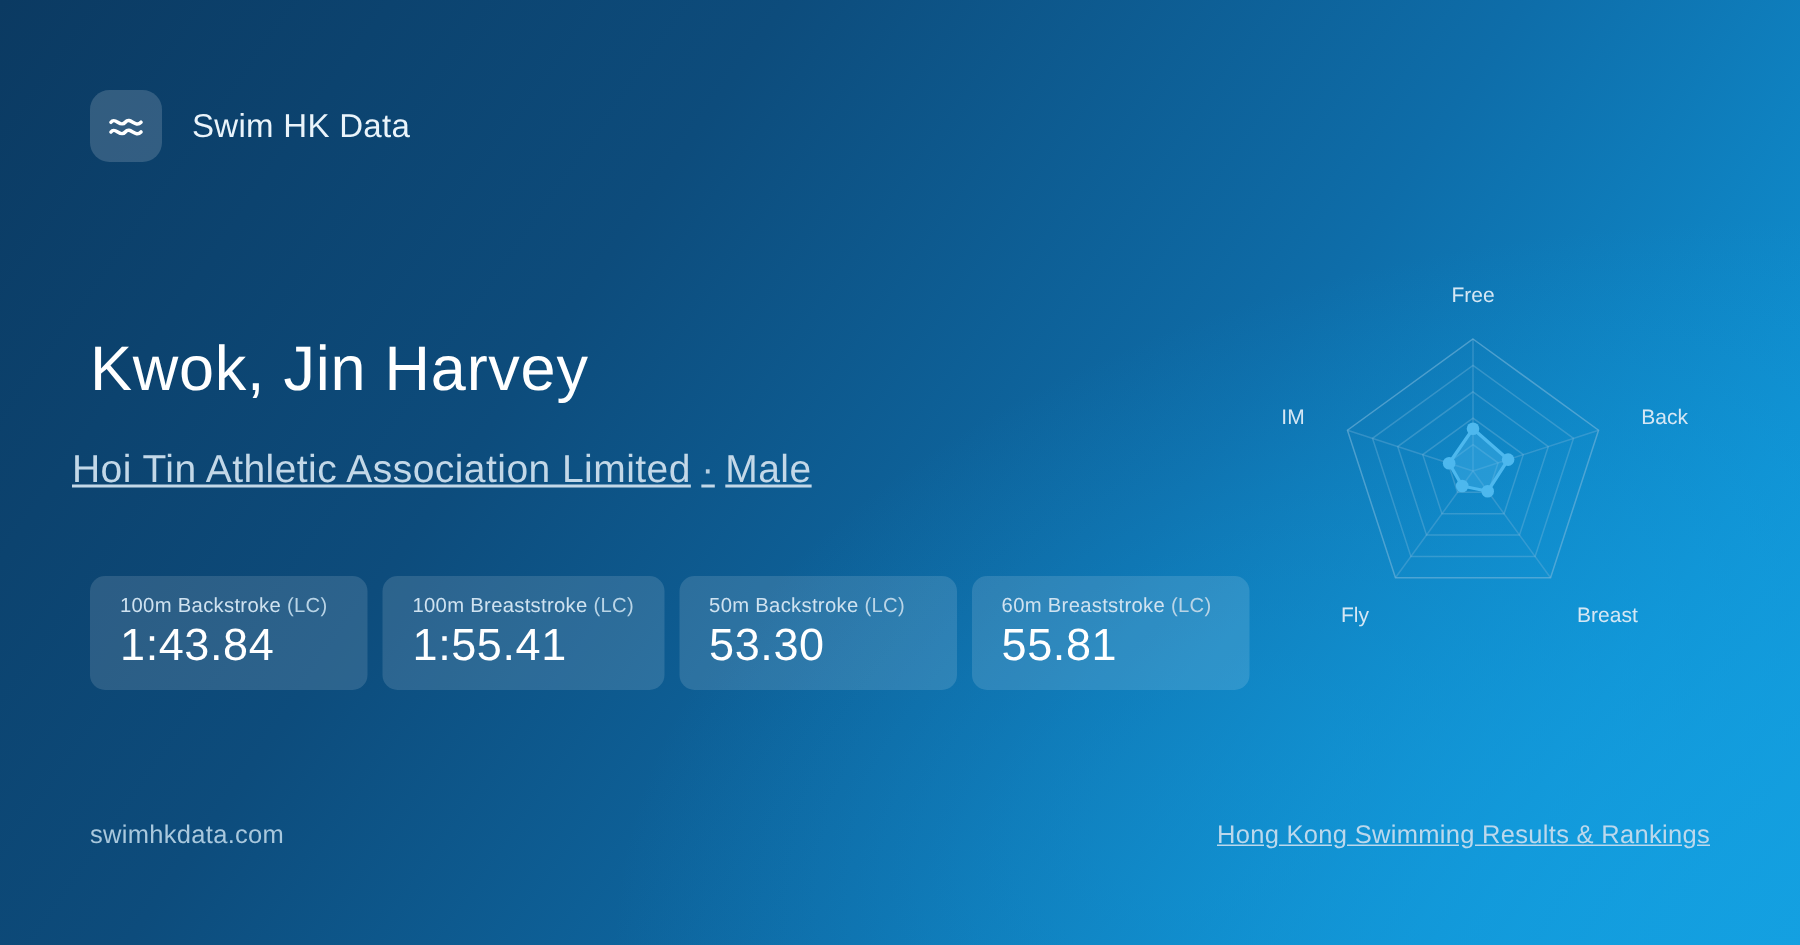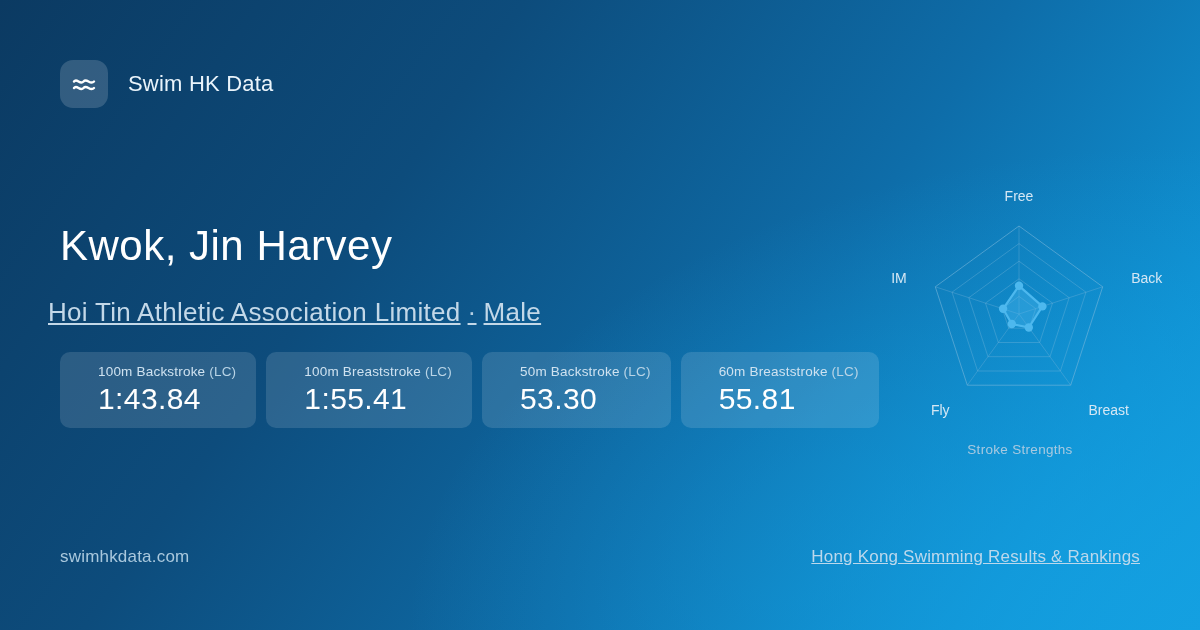--- a/index.html
+++ b/index.html
@@ -30,27 +30,28 @@
   .athlete-meta {
     position:absolute; left:48px; top:297px;
     color:#c3d8e8; font-size:26px; font-weight:400; letter-spacing:0.3px; white-space:nowrap;text-decoration:underline;
   }
   .meta-dot { padding:0 7px; color:#b4cee1; }
 
   .cards { position:absolute; left:60px; top:352px; display:flex; gap:10px; }
   .card {
     min-width:185px; height:76px; border-radius:10px;
     background:rgba(255,255,255,0.13);
-    padding:12px 20px 0 38px;
+    padding:12px 20px 0 20px;
+    margin-top:32px;
   }
   .card-label { color:#cfe2f0; font-size:13.5px; letter-spacing:0.2px; white-space:nowrap; }
   .card-label .lc { color:#b9d4e6; }
   .card-value { color:#ffffff; font-size:30px; letter-spacing:0.4px; margin-top:3px; white-space:nowrap; }
 
-  .radar-wrap { position:absolute; left:860px; top:170px; width:320px; height:300px; }
+  .radar-wrap { position:absolute; left:823px; top:170px; width:320px; height:300px; }
   .radar-wrap svg { display:block; overflow:visible; }
   .radar-axis-label { fill:#d5e7f4; font-size:14px; font-family:"Liberation Sans", sans-serif; }
   .radar-caption {
     position:absolute; left:0; top:272px; width:320px; text-align:center;
     color:#a8c9e0; font-size:13.5px; letter-spacing:0.3px;
   }
 
   .footer-left {
     position:absolute; left:60px; top:547px;
     color:#a9c8dd; font-size:17px; letter-spacing:0.2px;text-align:right;
@@ -134,17 +135,16 @@
         <circle cx="143.1" cy="138.8" r="4.2" fill="#4db8ee"></circle>
       </g>
     <g id="radar-labels">
         <text x="159.0" y="31.0" text-anchor="middle" class="radar-axis-label">Free</text>
         <text x="271.2" y="112.5" text-anchor="start" class="radar-axis-label">Back</text>
         <text x="228.4" y="244.5" text-anchor="start" class="radar-axis-label">Breast</text>
         <text x="89.6" y="244.5" text-anchor="end" class="radar-axis-label">Fly</text>
         <text x="46.8" y="112.5" text-anchor="end" class="radar-axis-label">IM</text>
       </g>
   </svg>
-  <div class="radar-caption">Stroke Strengths</div>
 </div>
 
 <div class="footer-left">swimhkdata.com</div>
 <div class="footer-right">Hong Kong Swimming Results &amp; Rankings</div>
 
 </body></html>

